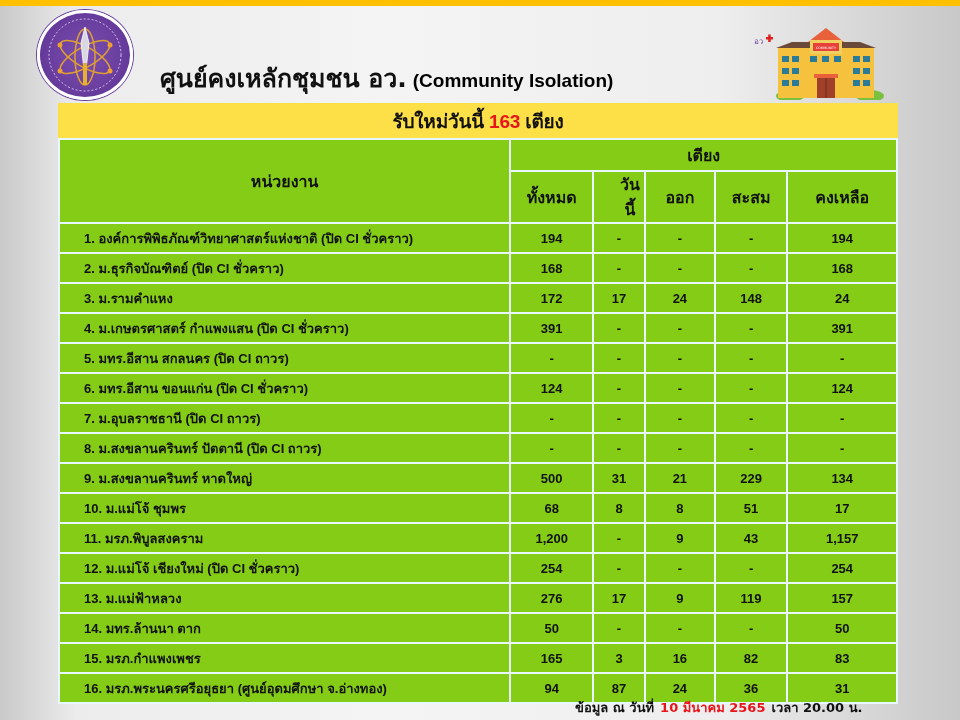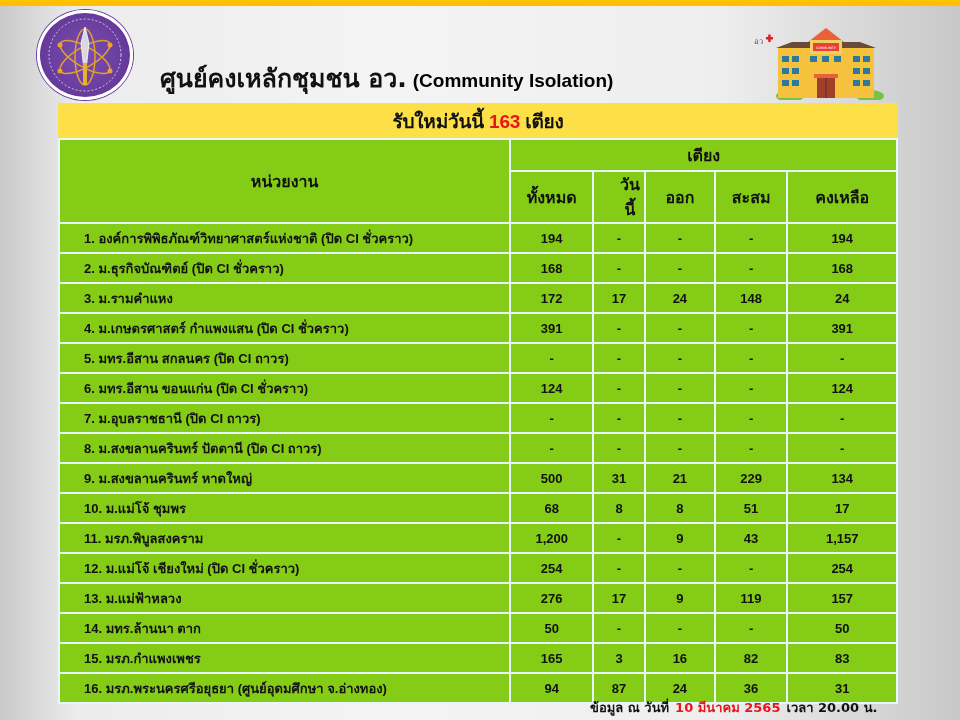--- a/index.html
+++ b/index.html
@@ -38,21 +38,21 @@
   table.grid td, table.grid th { border: 2px solid #e8f6fd; }
   table.grid th { font-weight: bold; font-size: 16px; color: #111; }
   .hrow1 th { height: 32px; }
   .hrow2 th { height: 33px; margin-left: 10px; }
   table.grid td { height: 30px; font-size: 13px; font-weight: bold; color: #111; font-family: "Liberation Sans", sans-serif; }
   td.label { text-align: left; padding-left: 24px; font-family: "DejaVu Sans", sans-serif; font-size: 12.5px; white-space: nowrap; }
   td.num { text-align: center; }
   .c0 { width: 452px; } .c1 { width: 83px; } .c2 { width: 52px; padding-left: 22px; } .c3 { width: 70px; } .c4 { width: 73px; } .c5 { width: 110px; }
 
   .footer {
-    position: absolute; left: 590px; top: 697px; font-size: 13px; font-weight: bold; color: #111; white-space: nowrap;
+    position: absolute; left: 575px; top: 697px; font-size: 13px; font-weight: bold; color: #111; white-space: nowrap;
   }
   .footer .red { color: #e8141b; margin: 0 6px; }
 </style>
 </head>
 <body>
 
 <div class="topbar"></div>
 
 <div class="logo">
   <svg width="90" height="84" viewBox="0 0 90 84">

